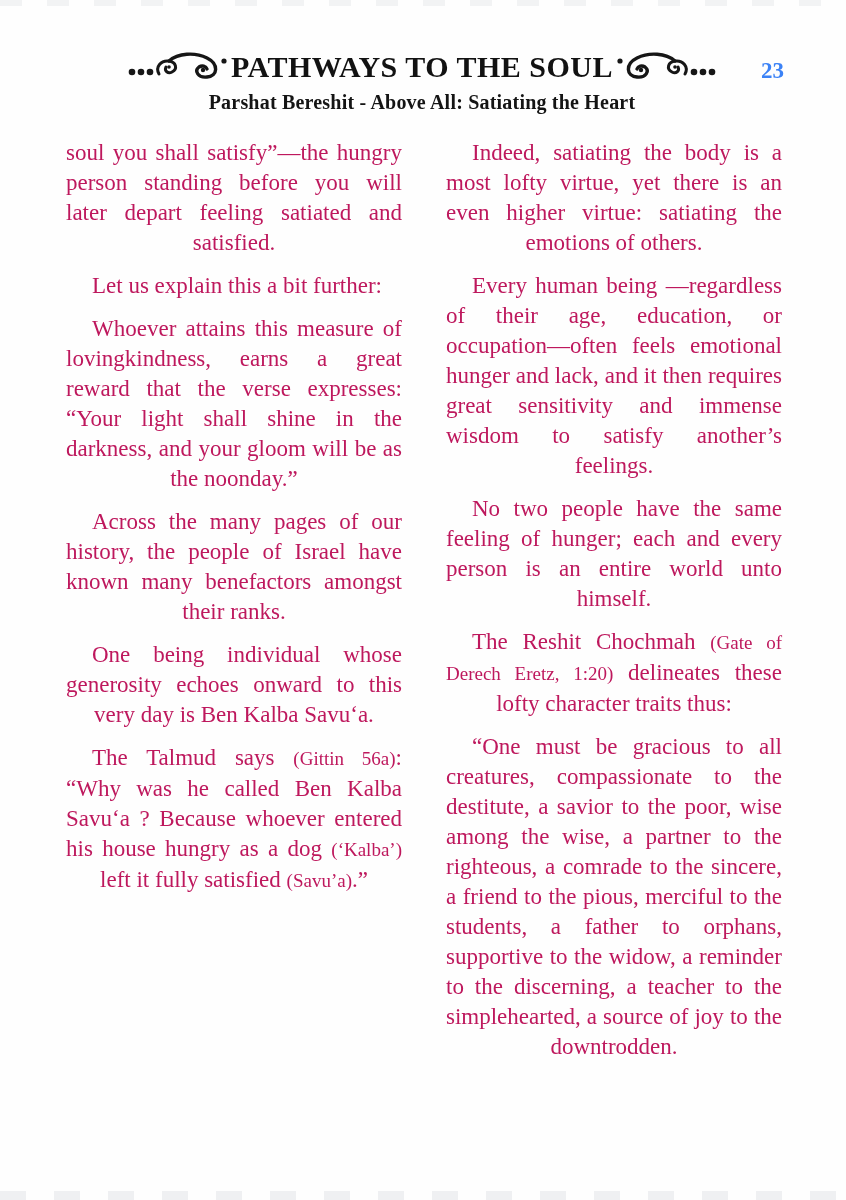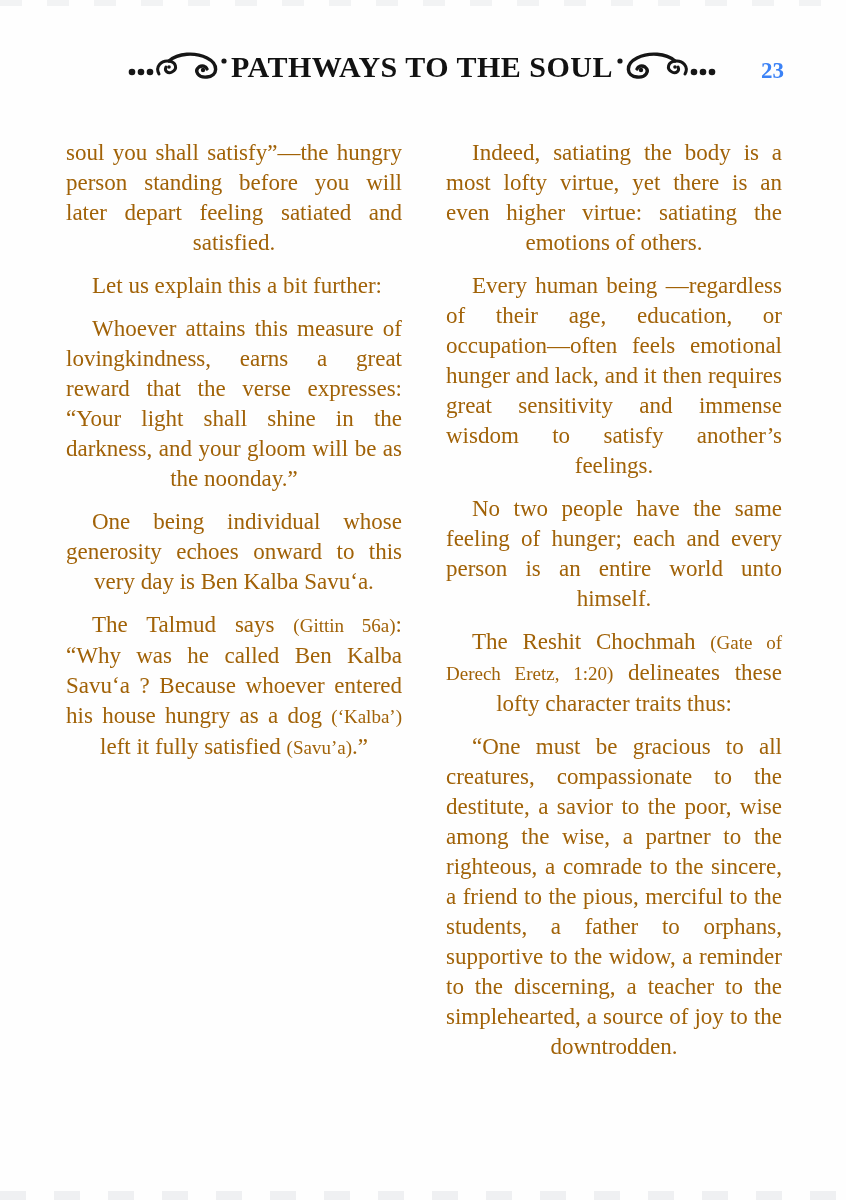--- a/index.html
+++ b/index.html
@@ -48,21 +48,21 @@
   }
 
   .columns {
     position: absolute; top: 138px; left: 66px; width: 716px;
     display: flex; gap: 44px;
   }
   .col { width: 336px; }
   .para {
     font-size: 23px; line-height: 30px;
     text-align: justify; text-align-last: center;
-    margin-bottom: 13px; color: #a16207;
+    margin-bottom: 13px; color: #be185d;
   }
   .para.indent { text-indent: 26px; }
   .para.last-left { text-align-last: left; }
   .para .small { font-size: 19px; }
 </style>
 </head>
 <body>
 
 <div class="page">
 
@@ -85,29 +85,31 @@
         <circle class="dot" cx="5" cy="22" r="3.3"></circle>
         <circle class="dot" cx="14" cy="22" r="3.3"></circle>
         <circle class="dot" cx="23" cy="22" r="3.3"></circle>
         <path class="stroke" stroke-width="3" d="M32 24 C28 17 34 10 42 11 C49 12 51 19 45 22 C41 24 37 21 39 17"></path>
         <circle class="dot" cx="42" cy="17" r="1.8"></circle>
         <path class="stroke" stroke-width="3.4" d="M42 11 C51 3 68 2 80 8 C92 14 91 26 80 27 C71 28 67 21 72 17 C75 15 79 16 80 19"></path>
         <circle class="dot" cx="76" cy="20" r="2.2"></circle>
         <circle class="dot" cx="97" cy="11" r="2.6"></circle>
       </svg>
     </div>
+    <h2 class="subtitle">Parshat Bereshit - Above All: Satiating the Heart</h2>
   </header>
 
   <div class="page-number">23</div>
 
   <main class="columns">
     <section class="col">
         <p class="para"><span>soul you shall satisfy”—the hungry person standing before you will later depart feeling satiated and satisfied.</span></p>
         <p class="para indent last-left"><span>Let us explain this a bit further:</span></p>
         <p class="para indent"><span>Whoever attains this measure of lovingkindness, earns a great reward that the verse expresses: “Your light shall shine in the darkness, and your gloom will be as the noonday.”</span></p>
+        <p class="para indent"><span>Across the many pages of our history, the people of Israel have known many benefactors amongst their ranks.</span></p>
         <p class="para indent"><span>One being individual whose generosity echoes onward to this very day is Ben Kalba Savu‘a.</span></p>
         <p class="para indent"><span>The Talmud says </span><span class="small">(Gittin 56a)</span><span>: “Why was he called Ben Kalba Savu‘a ? Because whoever entered his house hungry as a dog </span><span class="small">(‘Kalba’)</span><span> left it fully satisfied </span><span class="small">(Savu’a)</span><span>.”</span></p>
       </section>
     <section class="col">
         <p class="para indent"><span>Indeed, satiating the body is a most lofty virtue, yet there is an even higher virtue: satiating the emotions of others.</span></p>
         <p class="para indent"><span>Every human being —regardless of their age, education, or occupation—often feels emotional hunger and lack, and it then requires great sensitivity and immense wisdom to satisfy another’s feelings.</span></p>
         <p class="para indent"><span>No two people have the same feeling of hunger; each and every person is an entire world unto himself.</span></p>
         <p class="para indent"><span>The Reshit Chochmah </span><span class="small">(Gate of Derech Eretz, 1:20)</span><span> delineates these lofty character traits thus:</span></p>
         <p class="para indent"><span>“One must be gracious to all creatures, compassionate to the destitute, a savior to the poor, wise among the wise, a partner to the righteous, a comrade to the sincere, a friend to the pious, merciful to the students, a father to orphans, supportive to the widow, a reminder to the discerning, a teacher to the simplehearted, a source of joy to the downtrodden.</span></p>
       </section>

